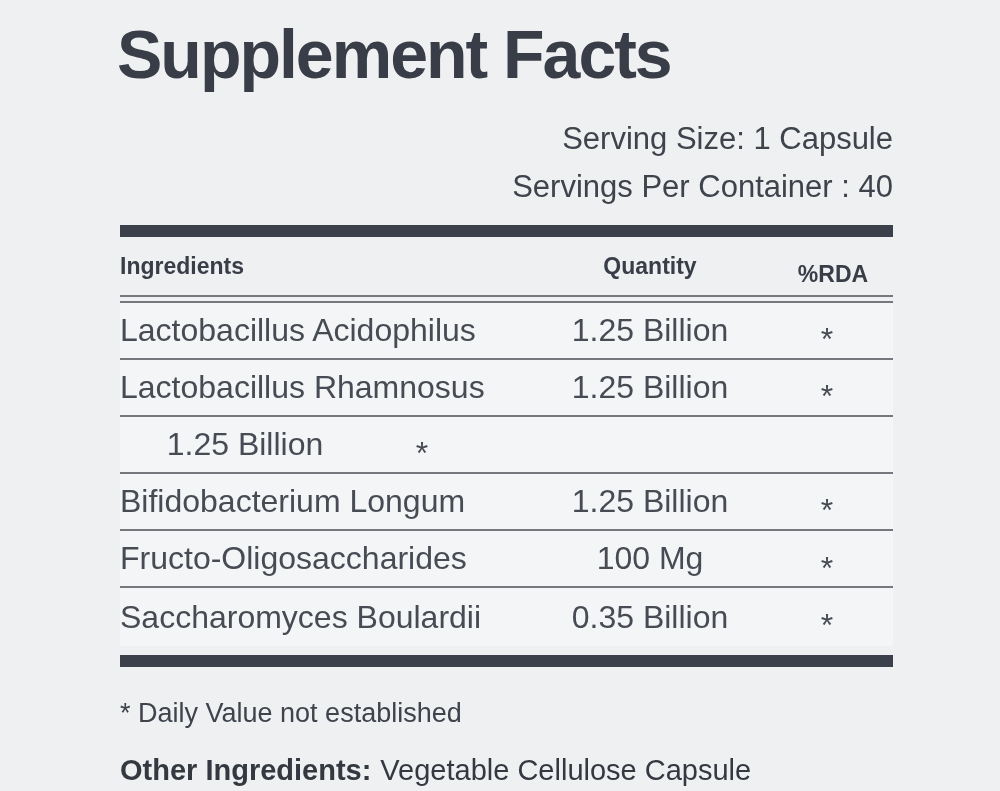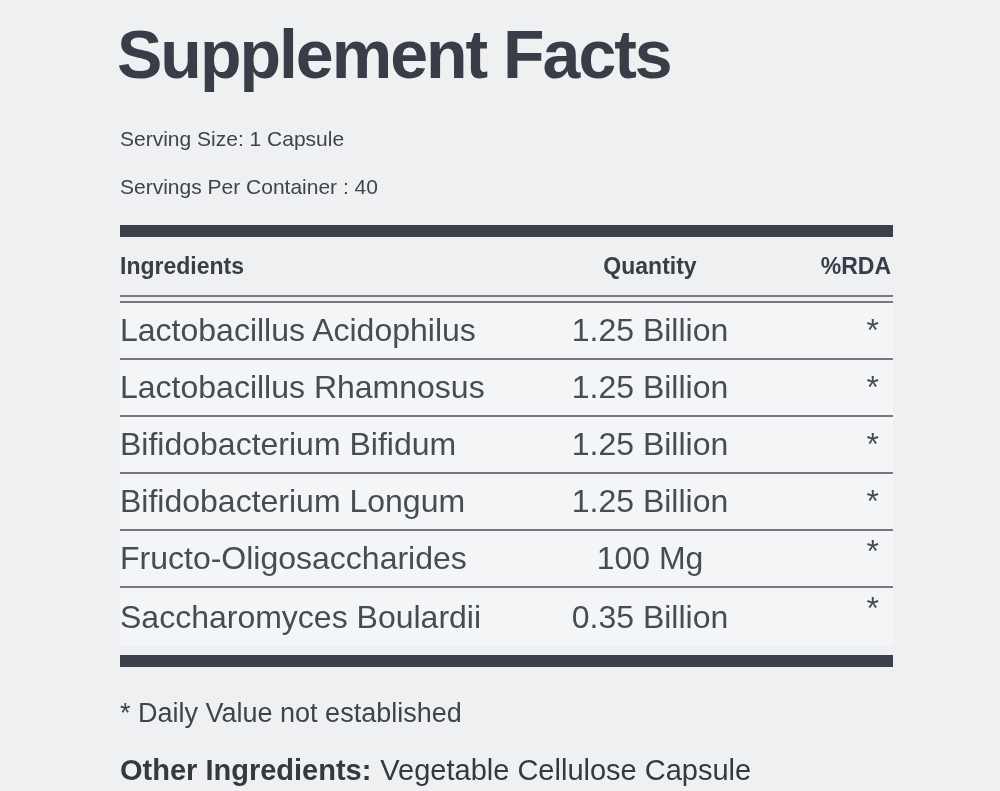--- a/index.html
+++ b/index.html
@@ -21,23 +21,24 @@
     font-size: 68px;
     font-weight: bold;
     letter-spacing: -2px;
     line-height: 1.02;
     color: var(--heading, #383d47);
     margin: 4px 0 26px -3px;
     white-space: nowrap;
   }
 
   .serving-line {
-    font-size: 21px;
+    font-size: 31px;
     line-height: 48px;
     color: var(--text, #3e434c);
+    text-align: right;
   }
 
   .bar {
     height: 12px;
     background: var(--bar, #3b404b);
   }
   .bar-top { margin-top: 14px; }
   .bar-bottom { margin-top: 9px; }
 
   .thead {
@@ -61,21 +62,21 @@
     height: 55px;
     border-bottom: 2px solid var(--rule, #76787d);
     background: var(--row-bg, #f4f5f7);
     font-size: 32px;
     color: #474c54;
   }
   .row:last-child { border-bottom: none; height: 58px; }
 
   .cell-ingredient { flex: 1; text-align: left; }
   .cell-quantity  { width: 250px; text-align: center; }
-  .cell-rda       { width: 118px; text-align: right; box-sizing: border-box; padding-right: 14px; }
+  .cell-rda       { width: 118px; text-align: center; box-sizing: border-box; padding-right: 14px; margin-top: 17px; }
   .thead .cell-rda { padding-right: 2px; }
 
   .star-raised .cell-rda {
     align-self: flex-start;
     padding-top: 1px;
     line-height: 38px;
   }
 
   .footnote {
     margin-top: 31px;
@@ -119,21 +120,20 @@
       <div class="cell-rda">*</div>
     </div>
 
     <div class="row">
       <div class="cell-ingredient">Lactobacillus Rhamnosus</div>
       <div class="cell-quantity">1.25 Billion</div>
       <div class="cell-rda">*</div>
     </div>
 
     <div class="row">
-      <div class="cell-ingredient">Bifidobacterium Bifidum</div>
       <div class="cell-quantity">1.25 Billion</div>
       <div class="cell-rda">*</div>
     </div>
 
     <div class="row">
       <div class="cell-ingredient">Bifidobacterium Longum</div>
       <div class="cell-quantity">1.25 Billion</div>
       <div class="cell-rda">*</div>
     </div>
 

